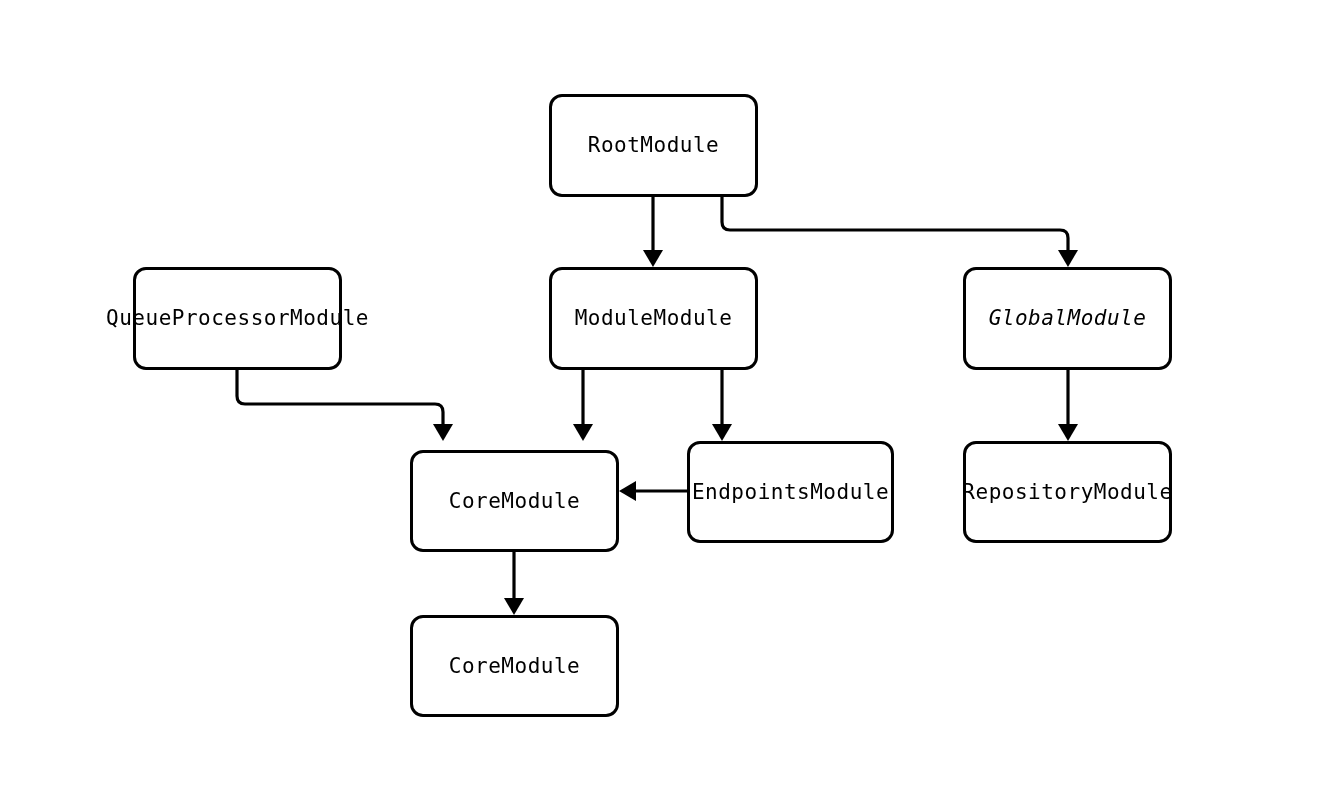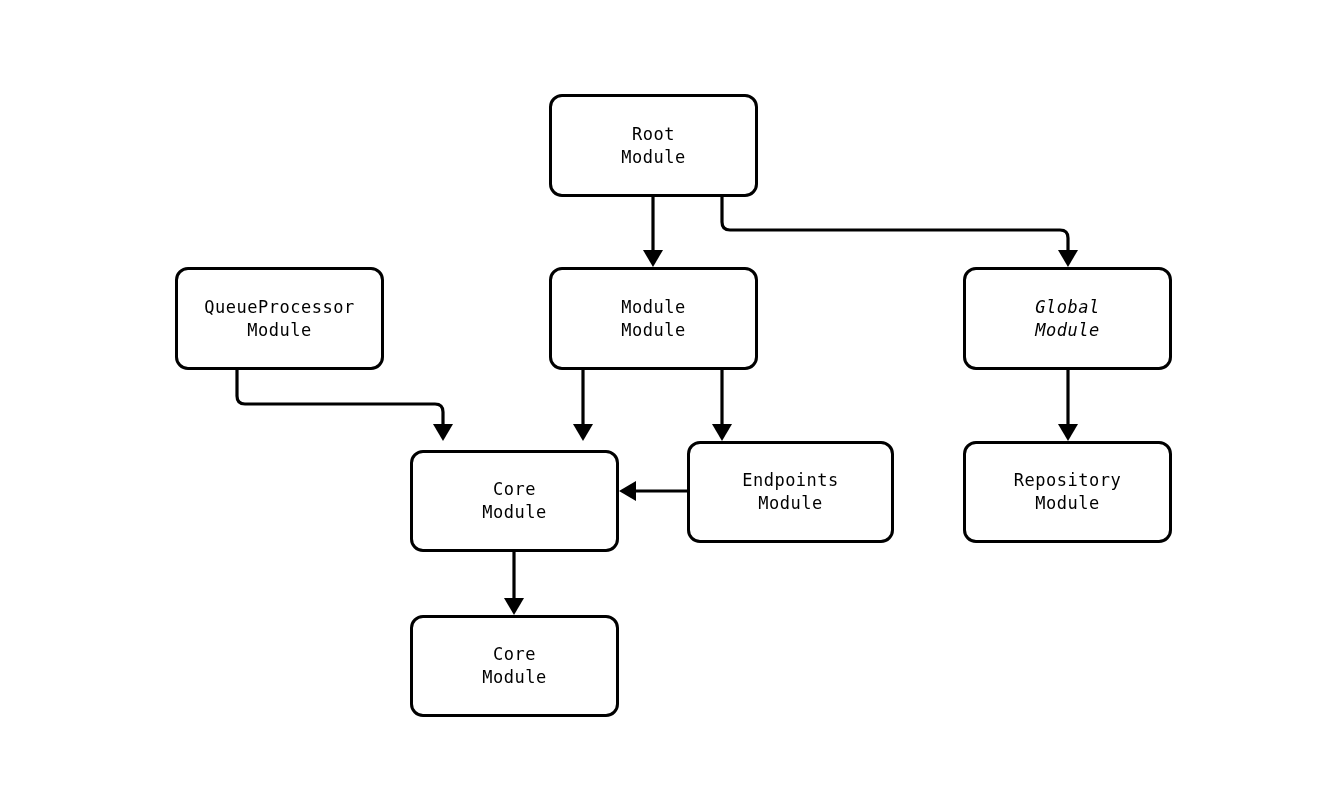--- a/index.html
+++ b/index.html
@@ -25,27 +25,27 @@
     width: 1337px;
     height: 809px;
   }
   .node {
     position: absolute;
     box-sizing: border-box;
     border: 3px solid #a21caf;
     border-radius: 13px;
     background: #ffffff;
     display: flex;
-    flex-direction: column;
+    flex-direction: row;
     align-items: center;
     justify-content: center;
     text-align: center;
     line-height: 1.35;
     font-family: "DejaVu Sans Mono", "Liberation Mono", monospace;
-    font-size: 17px;
+    font-size: 21px;
     color: #000000;
     letter-spacing: 0.5px;
     z-index: 2;
   }
   .node-line {
     display: block;
     white-space: pre;
   }
 </style>
 </head>
@@ -74,21 +74,21 @@
         <polygon points="619,491 636,481 636,501" fill="#000000"></polygon>
         <polygon points="514,615 504,598 524,598" fill="#000000"></polygon>
       </g>
   </svg>
 
   <div id="nodes-layer">
       <div class="node" style="left: 549px; top: 94px; width: 209px; height: 103px; border-color: rgb(0, 0, 0); color: rgb(0, 0, 0);">
         <span class="node-line">Root</span>
         <span class="node-line">Module</span>
       </div>
-      <div class="node" style="left: 133px; top: 267px; width: 209px; height: 103px; border-color: rgb(0, 0, 0); color: rgb(0, 0, 0); margin-left: 42px;">
+      <div class="node" style="left: 133px; top: 267px; width: 209px; height: 103px; border-color: rgb(0, 0, 0); color: rgb(0, 0, 0);">
         <span class="node-line">QueueProcessor</span>
         <span class="node-line">Module</span>
       </div>
       <div class="node" style="left: 549px; top: 267px; width: 209px; height: 103px; border-color: rgb(0, 0, 0); color: rgb(0, 0, 0);">
         <span class="node-line">Module</span>
         <span class="node-line">Module</span>
       </div>
       <div class="node" style="left: 963px; top: 267px; width: 209px; height: 103px; border-color: rgb(0, 0, 0); color: rgb(0, 0, 0); font-style: italic;">
         <span class="node-line">Global</span>
         <span class="node-line">Module</span>

